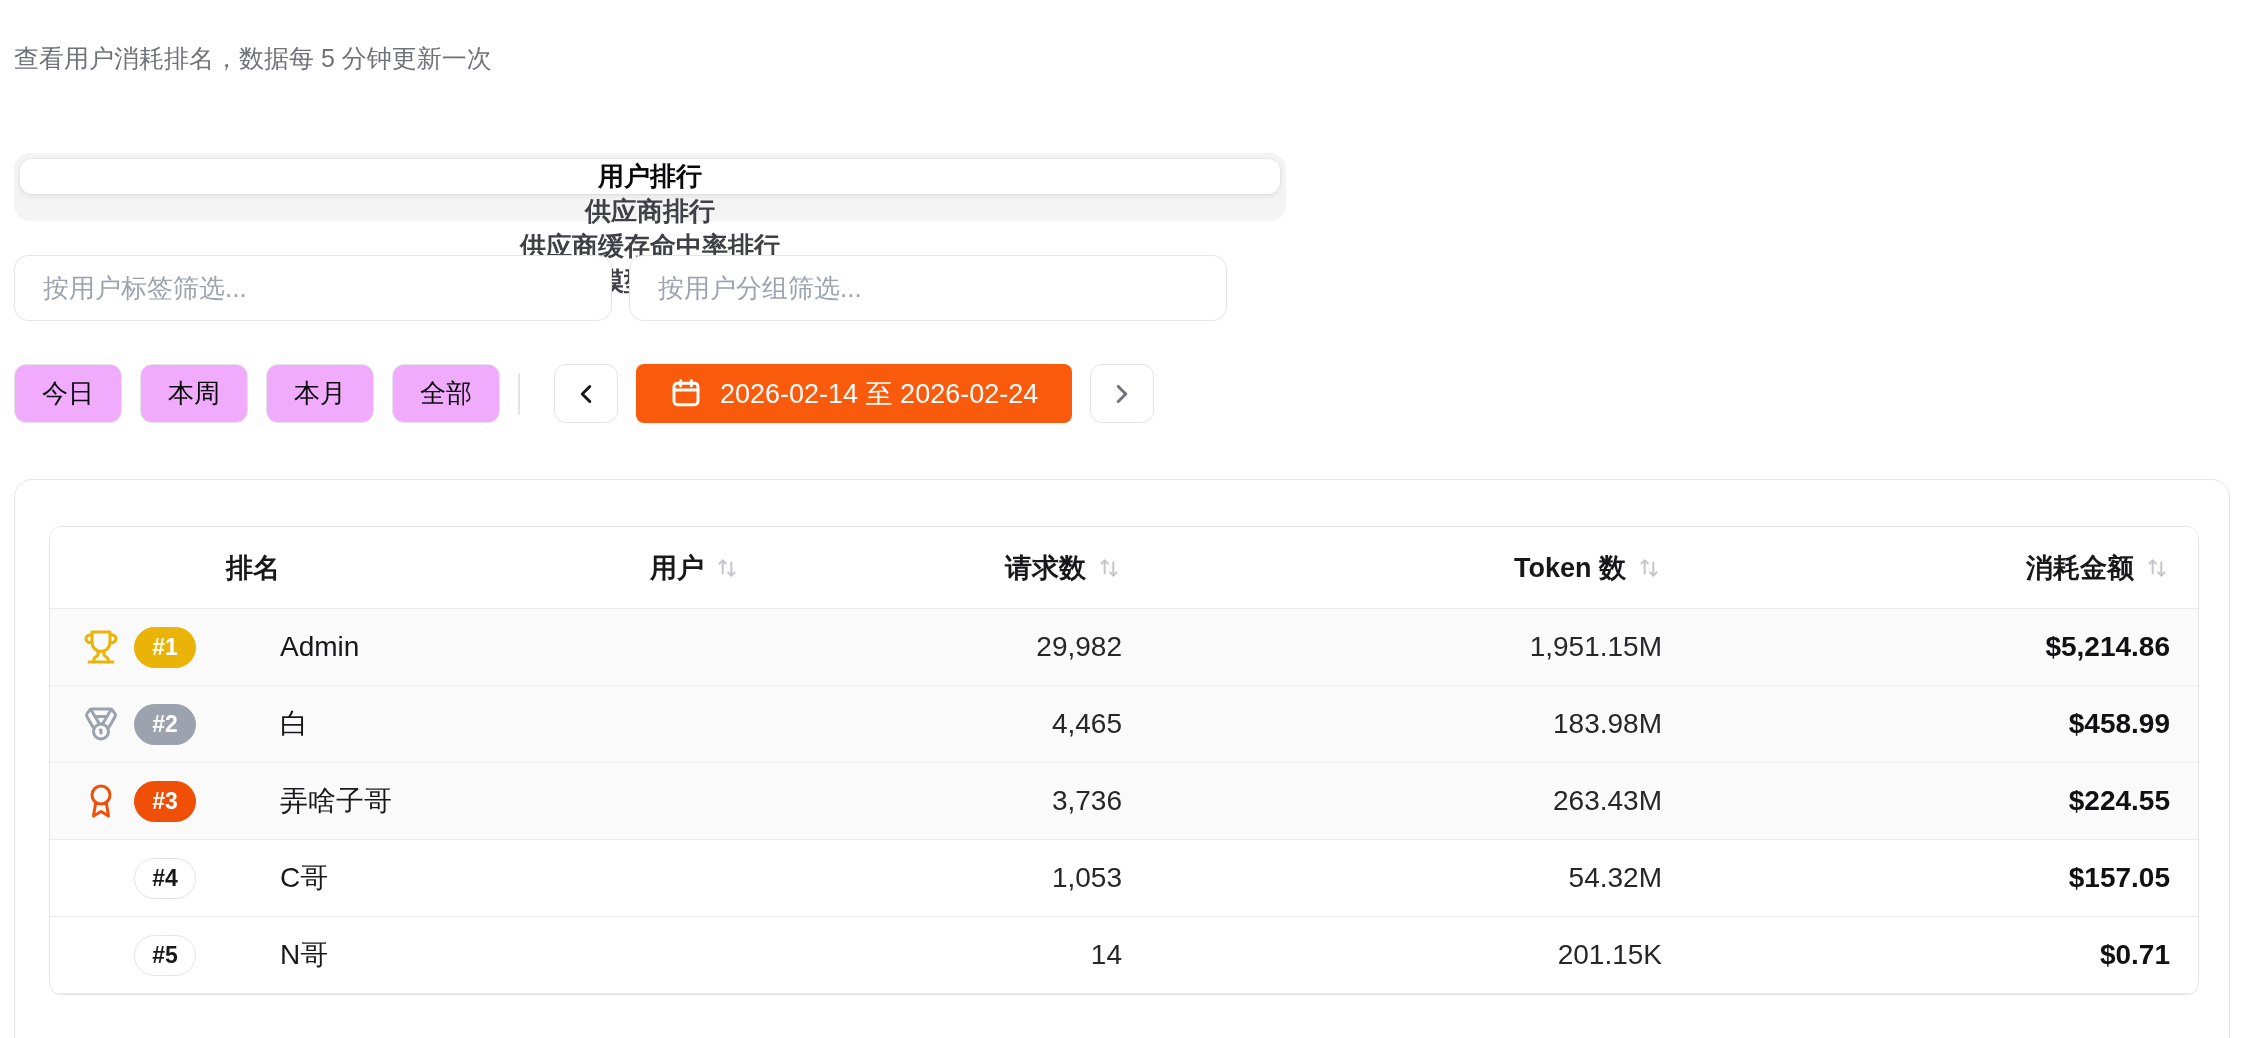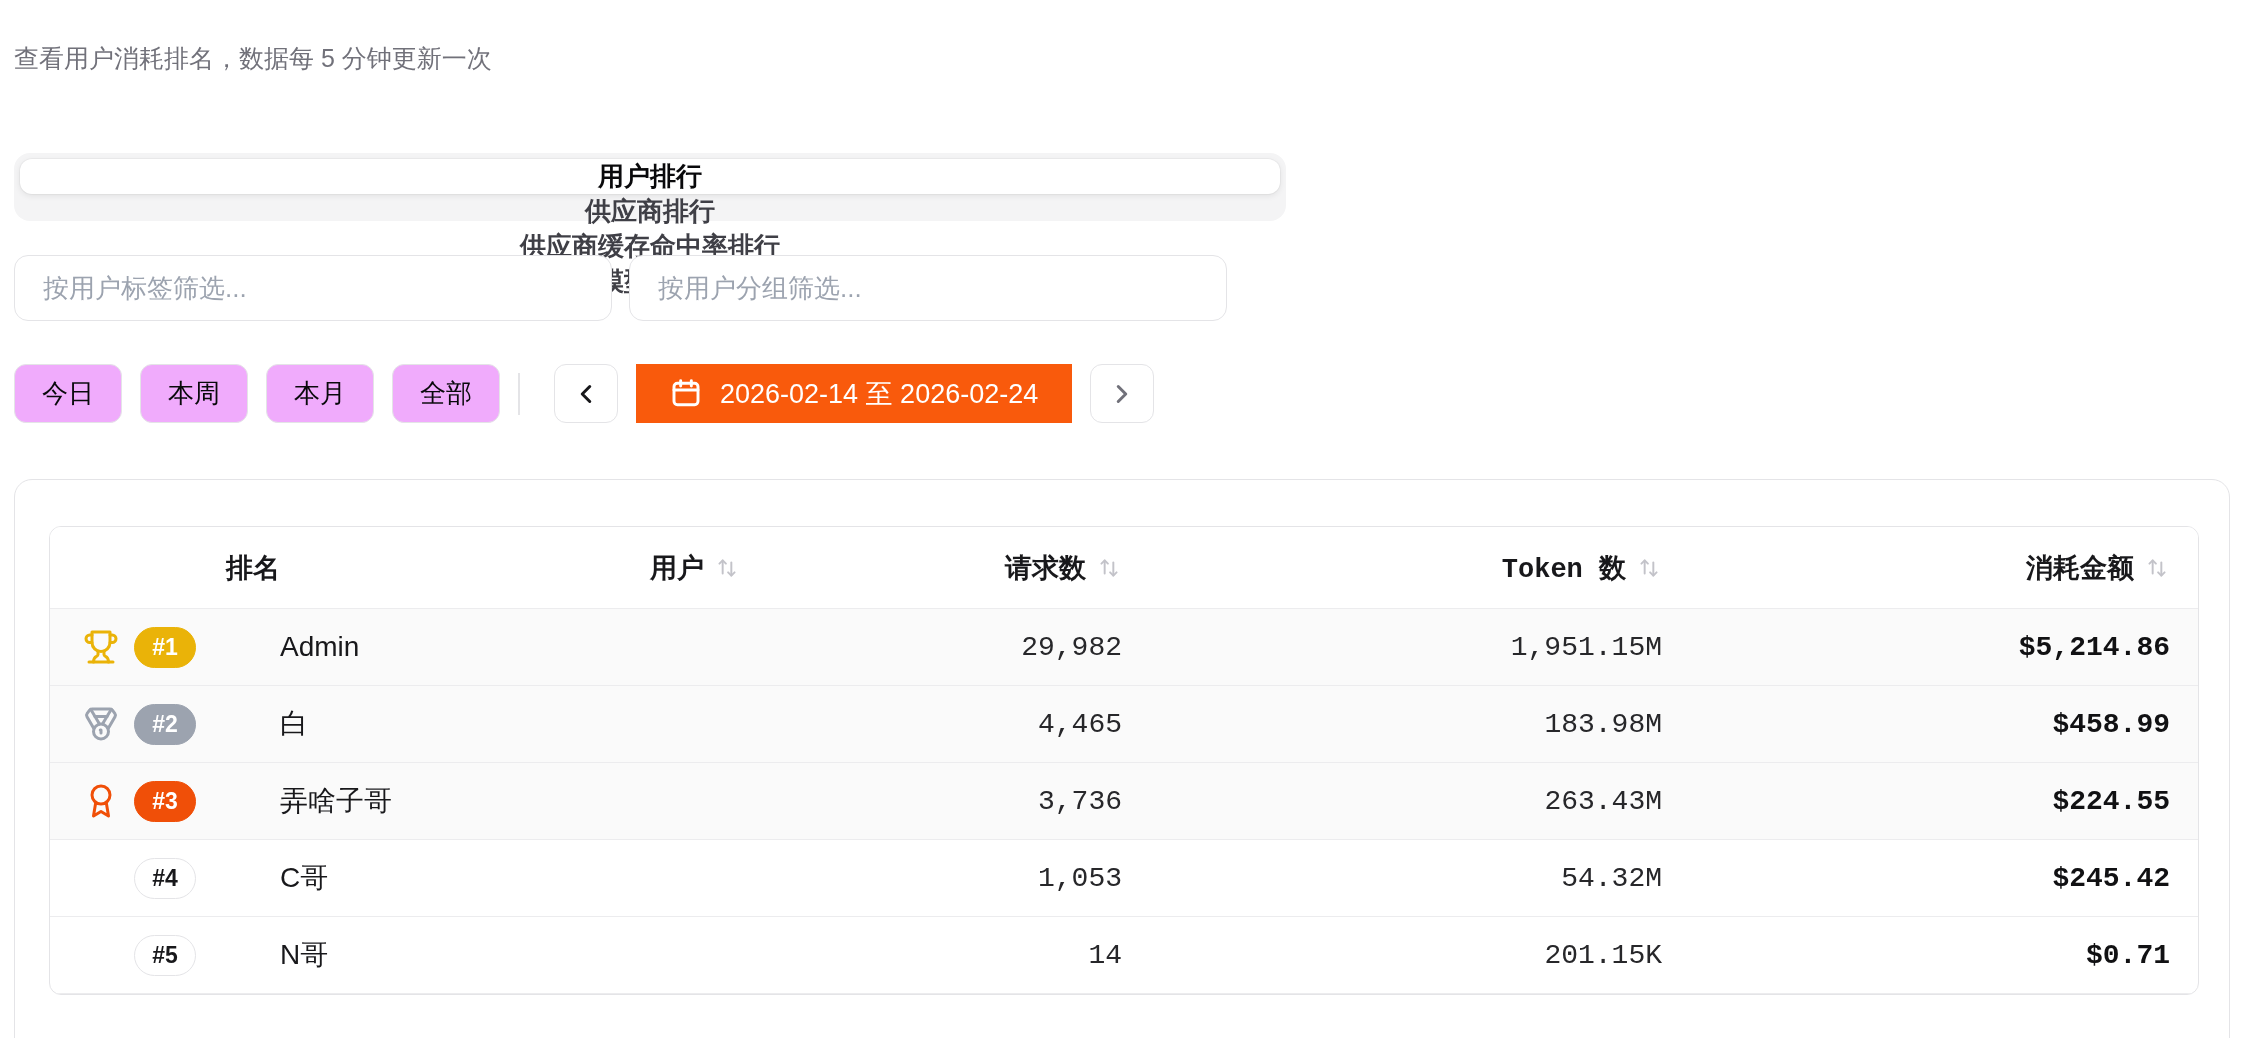--- a/index.html
+++ b/index.html
@@ -28,39 +28,39 @@
   
   .quickrow { margin-top:43px; display:flex; align-items:center; }
   .pill-btn { height:59px; padding:0 27px; margin-right:18px; background:#f0abfc;
     border:1px solid #e4e4e7; border-radius:12px; font-size:26px; font-weight:500;
     color:#09090b; display:flex; align-items:center; cursor:pointer; font-family:inherit; }
   .vdivider { width:2px; height:42px; background:#e4e4e7; margin:0 16px 0 0; }
   .nav-btn { width:64px; height:59px; margin-left:18px; background:#fff;
     border:1px solid #e4e4e7; border-radius:12px; display:flex; align-items:center;
     justify-content:center; cursor:pointer; }
   .date-btn { height:59px; margin-left:18px; padding:0 34px; background:#f95a0c;
-    border:none; border-radius:0; display:flex; align-items:center; gap:18px;
+    border:none; border-radius:8px; display:flex; align-items:center; gap:18px;
     color:#fff; font-size:27px; font-weight:500; cursor:pointer; font-family:inherit; }
 
   
   .card { margin-top:56px; width:2216px; height:900px; border:1px solid #e4e4e7;
     border-radius:18px; background:#fff; padding:46px 24px 24px 34px; }
   .rank-table { width:2148px; border:1px solid #e4e4e7; border-radius:12px;
     border-collapse:separate; border-spacing:0; overflow:hidden; table-layout:fixed; }
   th, td { border-bottom:1px solid #ececee; }
   thead th { height:82px; font-size:27px; font-weight:700; text-align:right;
     vertical-align:middle; background:#fff; }
   tbody td { height:77px; font-size:28px; vertical-align:middle; }
   .col-rank   { width:230px; }
   .col-user   { width:460px; }
   .col-req    { width:410px; }
   .col-tok    { width:540px; }
   .col-amt    { width:508px; }
   .cell-left  { padding-left:32px; }
-  .cell-right { text-align:right; padding-right:28px;font-family:Liberation Mono, monospace; }
+  .cell-right { text-align:right; padding-right:28px; }
   .th-inner { display:inline-flex; align-items:center; gap:10px; }
   .sort-icon { display:inline-flex; opacity:.85; }
   tr.top3 td { background:#fafafa; }
 
   .rank-wrap { display:flex; align-items:center; gap:14px; }
   .rank-icon { width:38px; height:38px; display:flex; align-items:center; justify-content:center; }
   .rank-icon svg { display:none; }
   .medal-gold   .icon-trophy { display:block; }
   .medal-silver .icon-medal  { display:block; }
   .medal-bronze .icon-award  { display:block; }
@@ -273,21 +273,21 @@
           
           
           
         </span>
         <span class="rank-badge">#4</span>
       </div>
     </td>
     <td><span class="user-name">C哥</span></td>
     <td class="cell-right"><span class="num">1,053</span></td>
     <td class="cell-right"><span class="num">54.32M</span></td>
-    <td class="cell-right"><span class="amount">$245.42</span></td>
+    <td class="cell-right"><span class="amount">$157.05</span></td>
   </tr>
           <tr class="medal-none">
     <td class="cell-left">
       <div class="rank-wrap">
         <span class="rank-icon">
           
           
           
         </span>
         <span class="rank-badge">#5</span>

